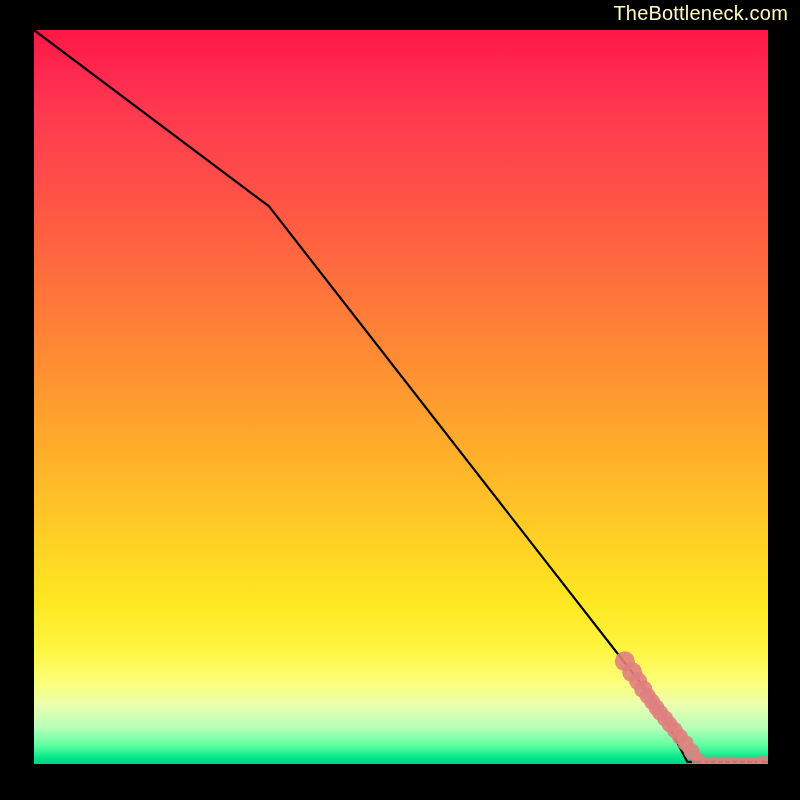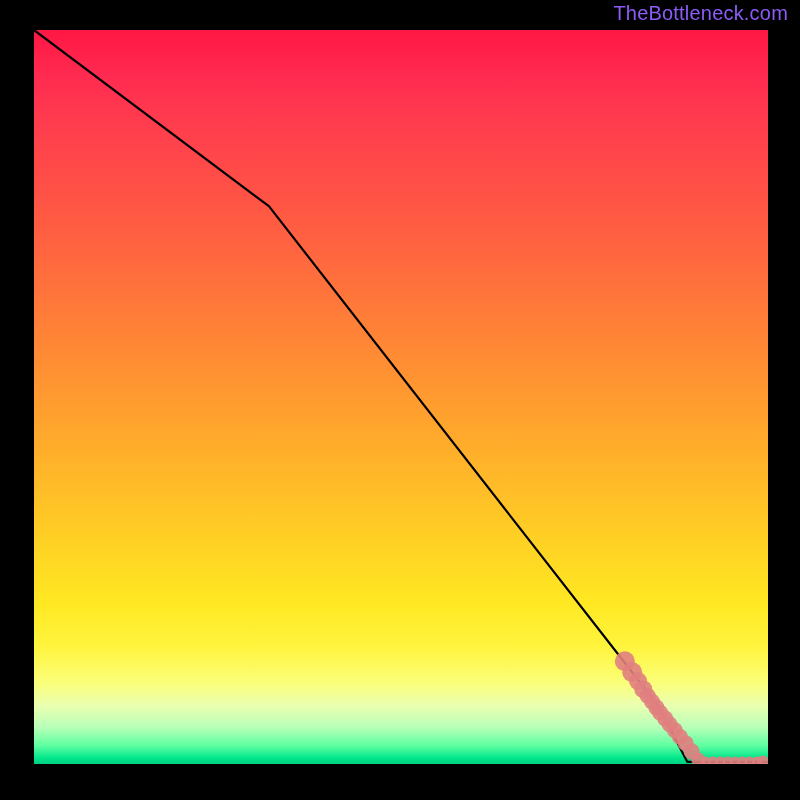--- a/index.html
+++ b/index.html
@@ -13,21 +13,21 @@
   }
   .stage {
     position: relative;
     width: 800px;
     height: 800px;
   }
   .watermark {
     position: absolute;
     top: 2px;
     right: 12px;
-    color: #8b5cf6;
+    color: #fef9c3;
     font-size: 20px;
     font-weight: 500;
     letter-spacing: 0.2px;
     user-select: none;
   }
   .plot {
     position: absolute;
     left: 34px;
     top: 30px;
     width: 734px;

